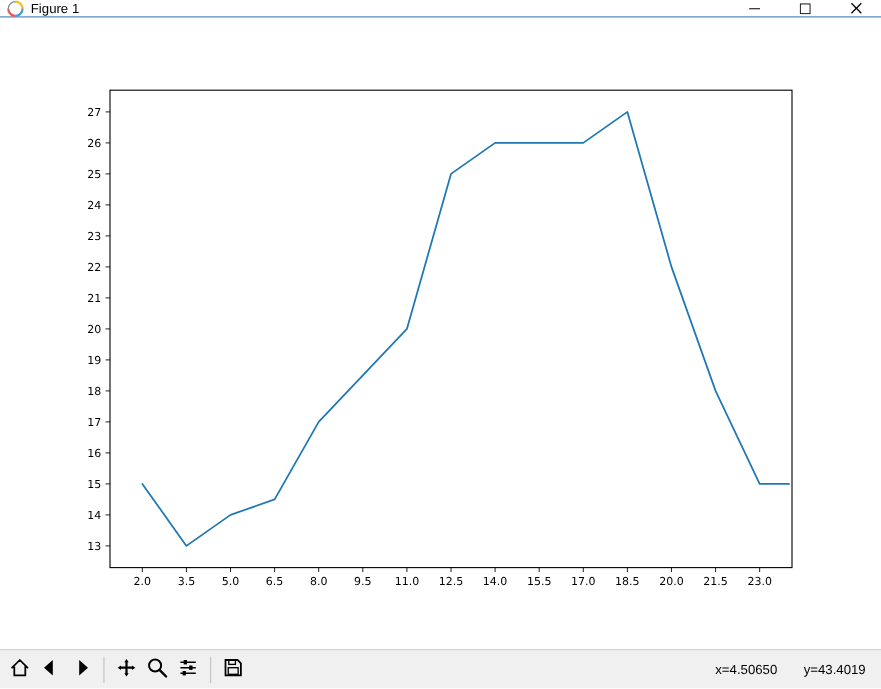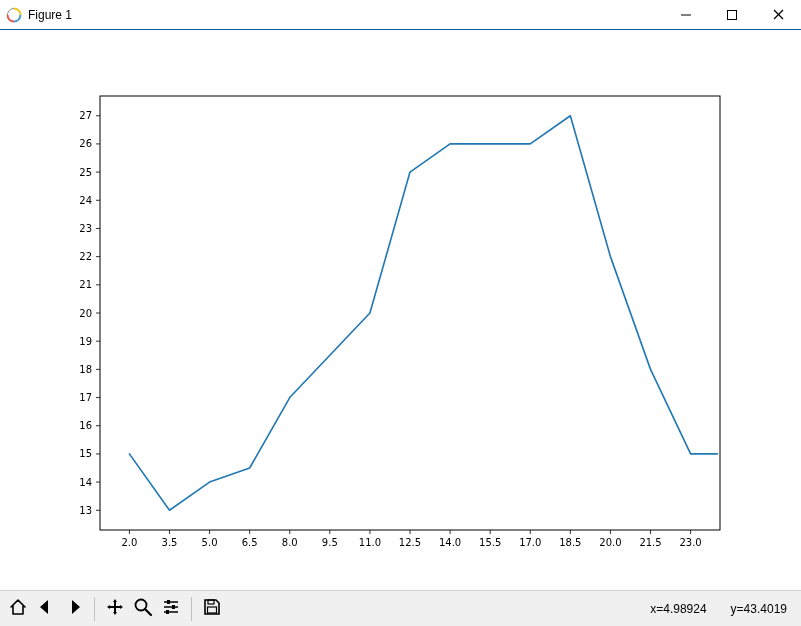--- a/index.html
+++ b/index.html
@@ -14,21 +14,21 @@
   color: #000;
 }
 .window {
   width: 801px;
   height: 626px;
   display: flex;
   flex-direction: column;
   box-sizing: border-box;
 }
 .titlebar {
-  height: 30px;
+  height: 16px;
   display: flex;
   align-items: center;
   border-bottom: 1px solid #0a5ca0;
   background: #ffffff;
   box-sizing: border-box;
   padding-left: 6px;
 }
 .titlebar .app-icon-wrap {
   width: 16px;
   height: 16px;
@@ -285,18 +285,18 @@
         <span>
           <svg width="20" height="20" viewBox="0 0 20 20">
               <path d="M3 3 H14 L17 6 V17 H3 Z" fill="none" stroke="#000" stroke-width="1.6"></path>
               <rect x="6" y="3" width="6" height="4" fill="none" stroke="#000" stroke-width="1.2"></rect>
               <rect x="5.5" y="10" width="9" height="6" fill="none" stroke="#000" stroke-width="1.2"></rect>
             </svg>
         </span>
       </div>
     </div>
     <div class="coord-readout">
-      <span>x=4.98924</span>
+      <span>x=4.50650</span>
       <span>y=43.4019</span>
     </div>
   </div>
 
 </div>
 
 </body></html>

